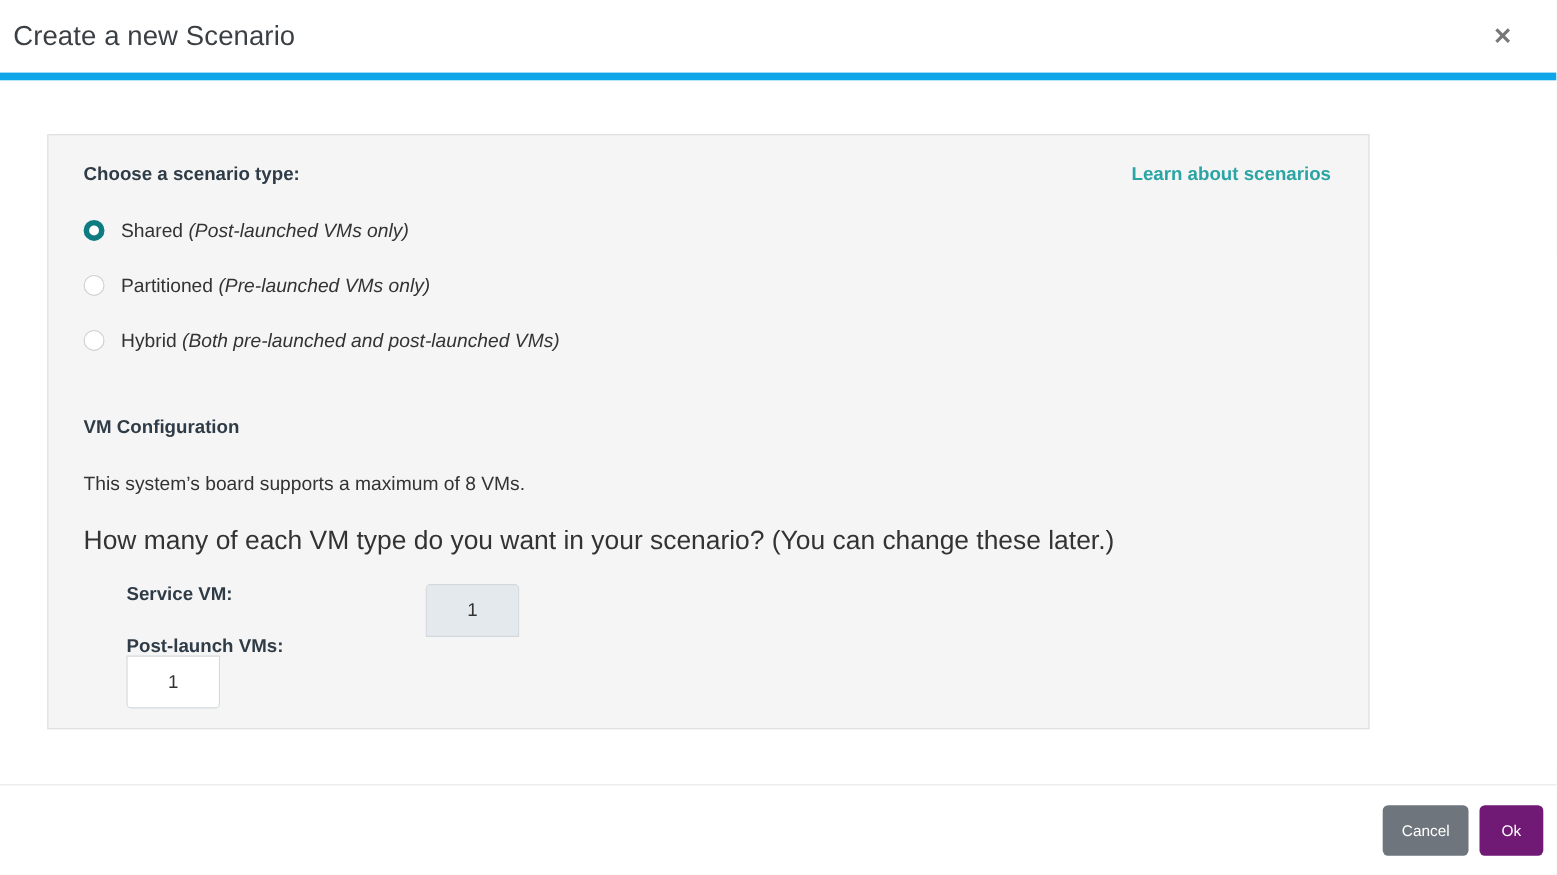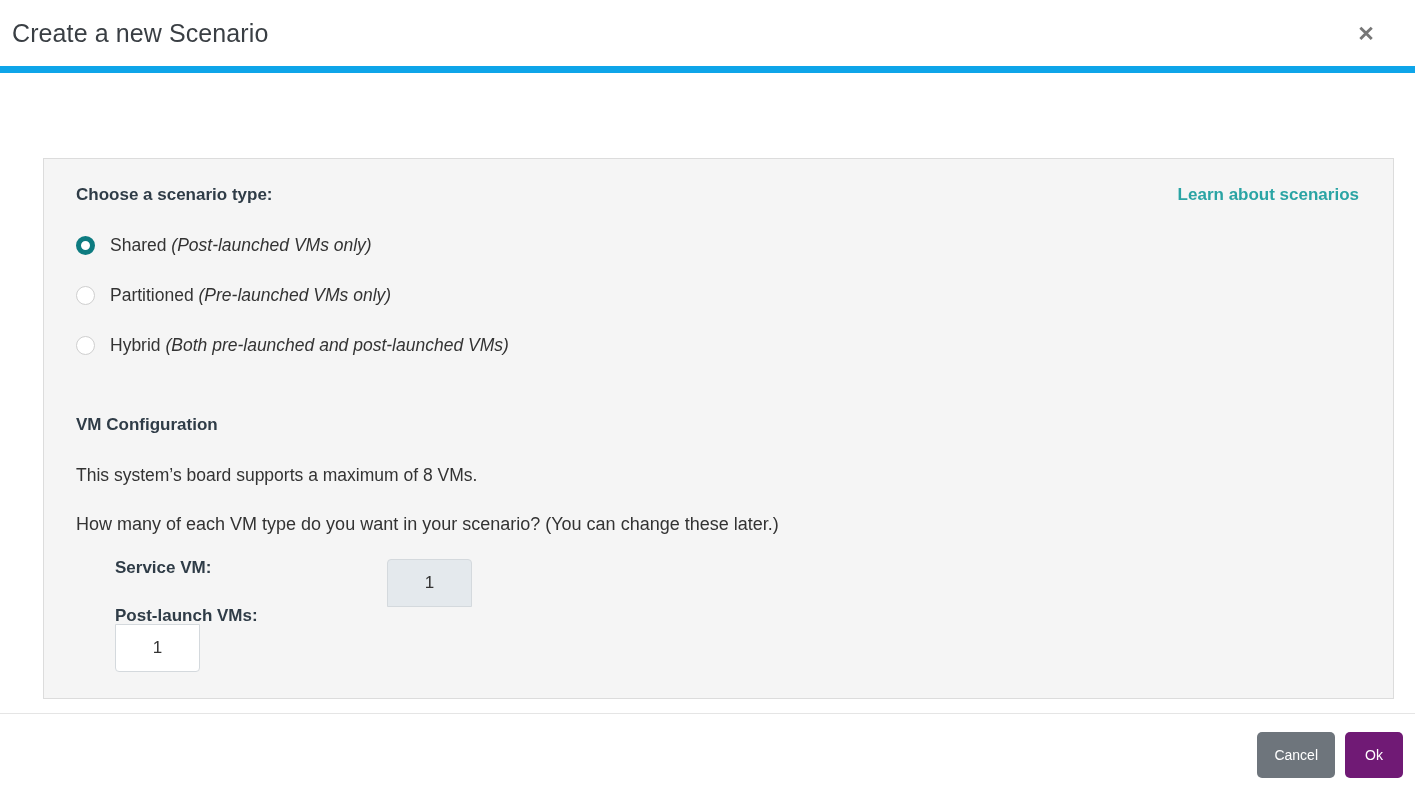--- a/index.html
+++ b/index.html
@@ -67,27 +67,26 @@
   
   .dialog-body {
     flex: 1 1 auto;
     position: relative;
     padding: 49px 49px 0 43px;
     box-sizing: border-box;
   }
 
   .panel {
     box-sizing: border-box;
-    width: 1351px;
+    width: 1202px;
     height: 541px;
     background: #f5f5f5;
     border: 1px solid #dcdcdc;
     padding: 26px 32px 0 32px;
     position: relative;
-    margin-top: 36px;
   }
 
   
   .panel-top-row {
     display: flex;
     justify-content: space-between;
     align-items: flex-start;
   }
   .section-label {
     font-size: 17px;
@@ -154,21 +153,21 @@
     color: #2f3c47;
     line-height: 1.2;
   }
   .vm-note {
     font-size: 17.5px;
     color: #333333;
     margin-top: 29px;
     line-height: 1.2;
   }
   .vm-question {
-    font-size: 18px;
+    font-size: 24px;
     color: #333333;
     margin-top: 28px;
     line-height: 1.2;
   }
 
   .vm-fields {
     margin-top: 24px;
     padding-left: 39px;
   }
   .vm-field-row {

